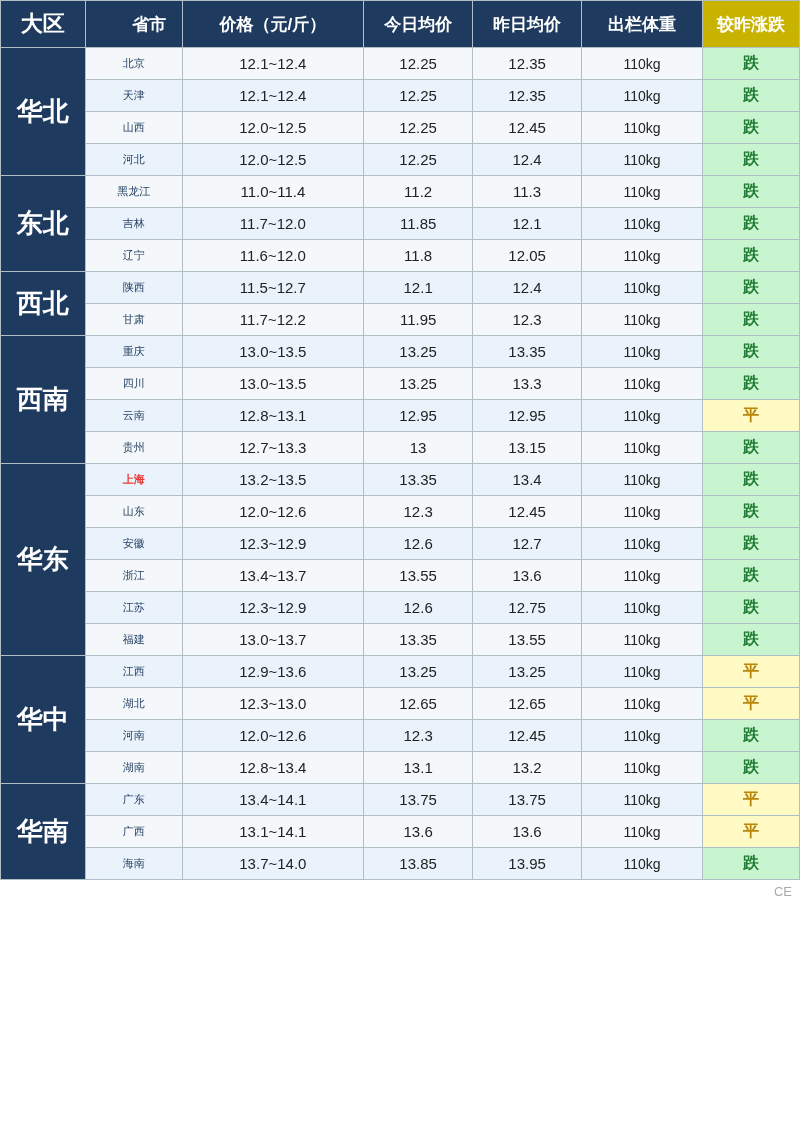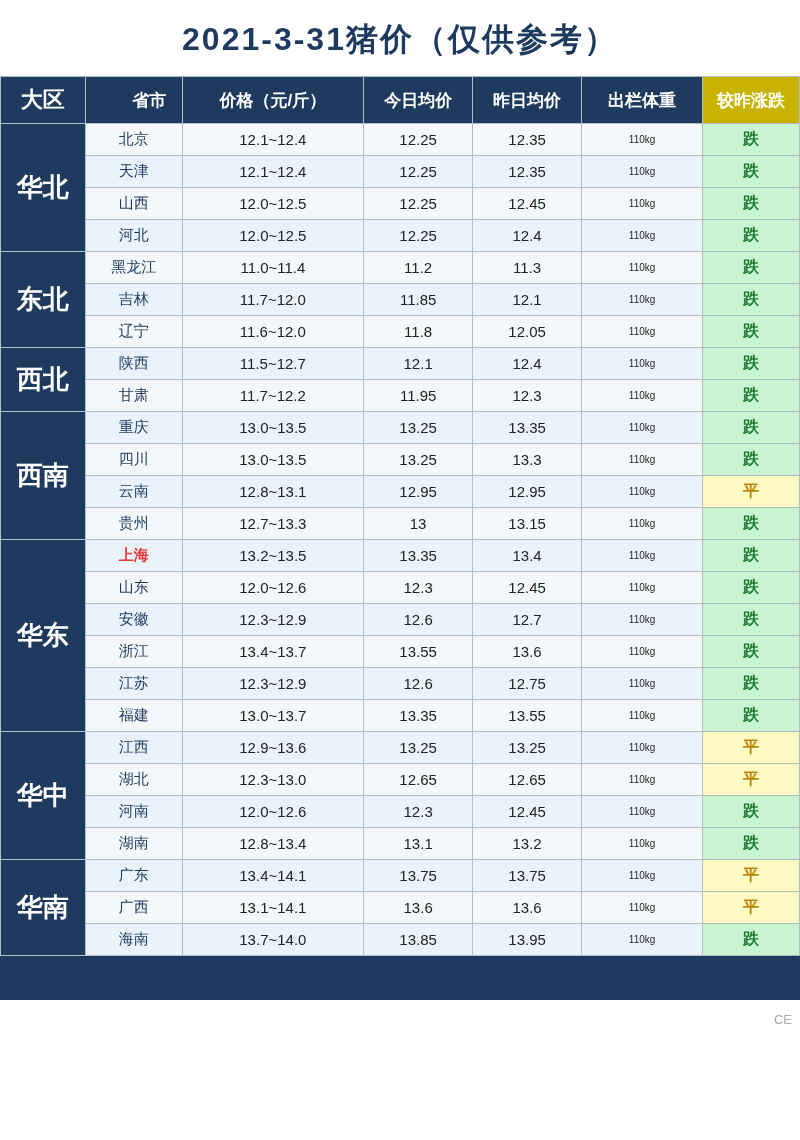--- a/index.html
+++ b/index.html
@@ -49,42 +49,42 @@
       color: #fff;
       font-size: 26px;
       font-weight: bold;
       vertical-align: middle;
       text-align: center;
       writing-mode: horizontal-tb;
       min-width: 70px;
     }
     .province-cell {
       background: #f5f8fa;
-      font-size: 15px;
+      font-size: 11px;
       color: #1e3a5f;
       font-weight: 500;
       margin-left: 32px;
     }
     .province-cell.highlight {
       color: #e53935;
       font-weight: bold;
     }
     .price-cell {
       background: #f5f8fa;
       font-size: 15px;
       color: #222;
     }
     .num-cell {
       background: #f5f8fa;
       font-size: 15px;
       color: #222;
     }
     .weight-cell {
       background: #f5f8fa;
-      font-size: 10px;
+      font-size: 14px;
       color: #222;
     }
     .change-cell-drop {
       background: #c8f5d0;
       color: #1e7c34;
       font-weight: bold;
       font-size: 16px;
     }
     .change-cell-flat {
       background: #fff9c4;
@@ -95,30 +95,28 @@
     tr:nth-child(even) .price-cell,
     tr:nth-child(even) .num-cell,
     tr:nth-child(even) .weight-cell,
     tr:nth-child(even) .province-cell {
       background: #eaf3fb;
     }
     .footer-text {
       color: #aaa;
       font-size: 13px;
       text-align: right;
-      padding: 12px 8px;
+      padding: 4px 8px;
       background: #fff;
-      margin-top: 44px;
     }
   </style>
 </head>
 <body>
 
 <div class="container">
-  <div class="title">2021-3-31猪价（仅供参考）</div>
   <table>
     <thead>
       <tr>
         <th class="col-region" style="width:70px;font-size:22px;">大区</th>
         <th style="width:80px;padding-left:33px;">省市</th>
         <th style="width:150px;">价格（元/斤）</th>
         <th style="width:90px;">今日均价</th>
         <th style="width:90px;">昨日均价</th>
         <th style="width:100px;">出栏体重</th>
         <th style="width:80px;background:#c8b400;color:#fff;margin-left:16px;">较昨涨跌</th>

